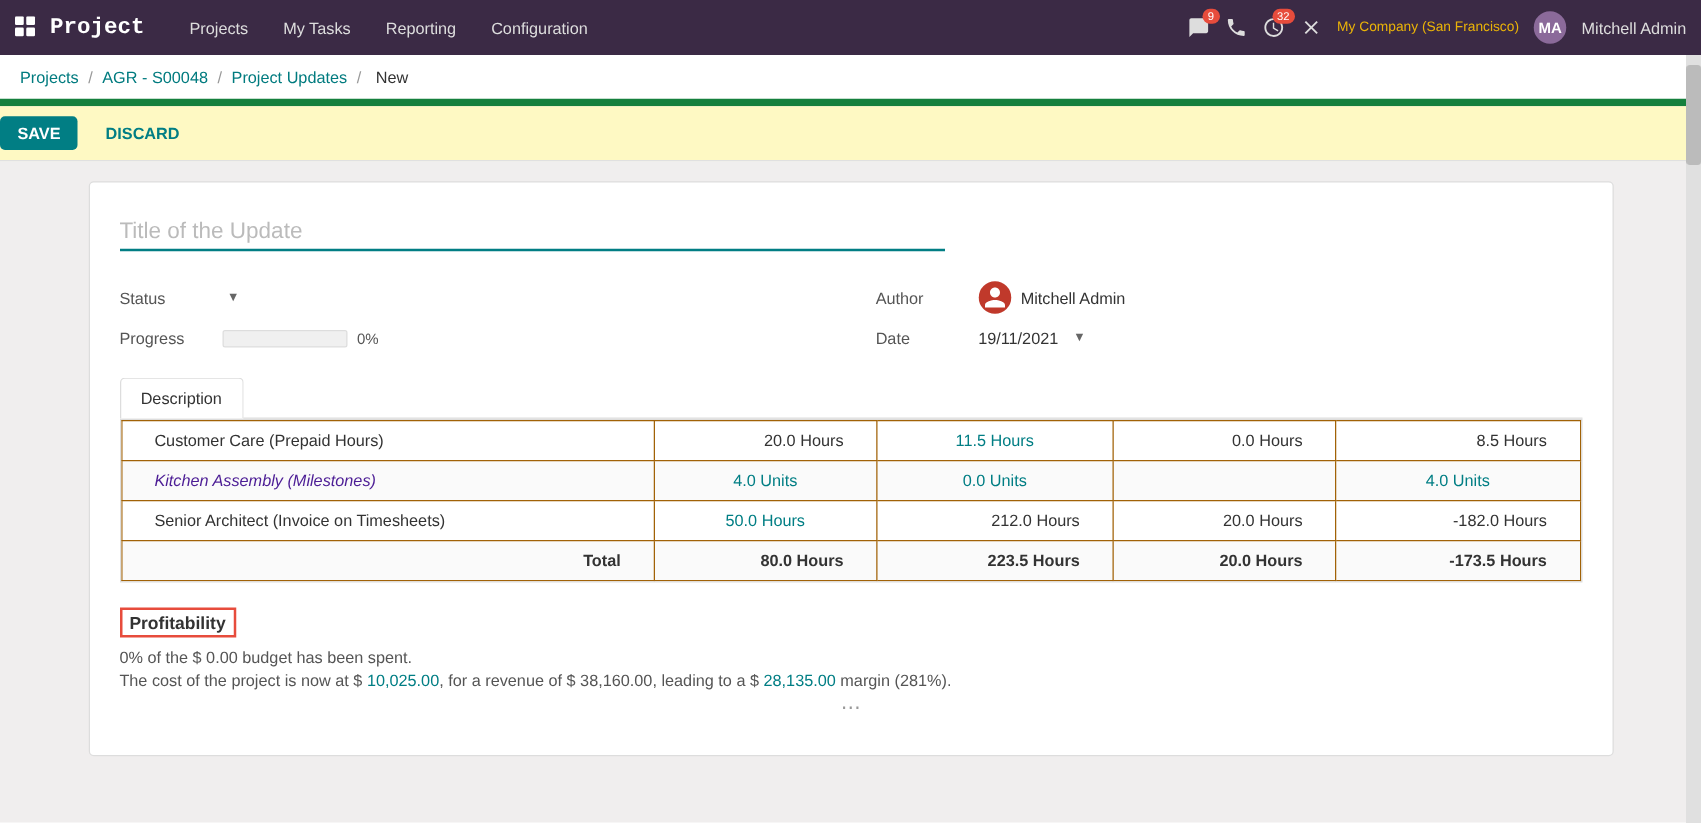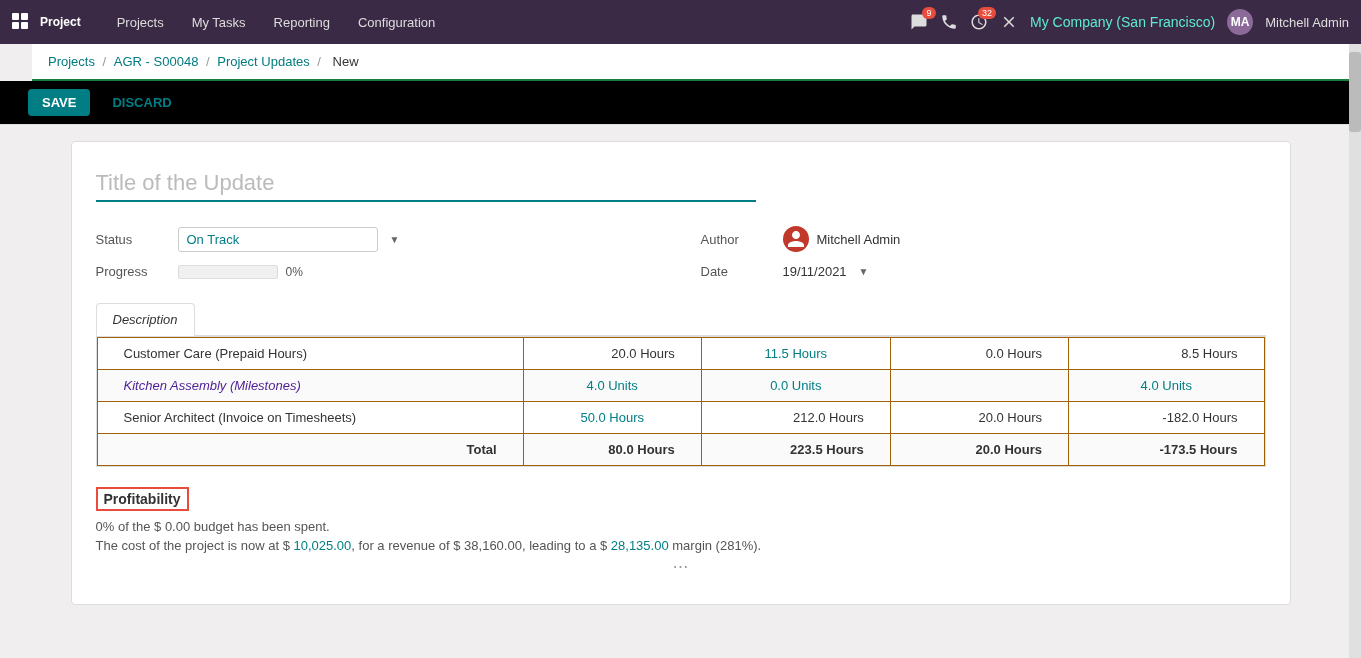--- a/index.html
+++ b/index.html
@@ -15,24 +15,25 @@
       padding: 0 12px;
       gap: 0;
     }
     .top-nav .app-icon {
       margin-right: 10px;
       display: flex;
       align-items: center;
       cursor: pointer;
     }
     .top-nav .app-title {
-      font-size: 12px;
+      font-size: 18px;
       font-weight: bold;
       margin-right: 24px;
       color: #fff;
+      font-family: Liberation Mono, monospace;
     }
     .top-nav .nav-links {
       display: flex;
       gap: 4px;
       flex: 1;
     }
     .top-nav .nav-link {
       color: #ddd;
       padding: 6px 12px;
       cursor: pointer;
@@ -57,52 +58,51 @@
       top: -6px;
       right: -8px;
       background: #e74c3c;
       color: #fff;
       font-size: 9px;
       border-radius: 8px;
       padding: 1px 4px;
       min-width: 14px;
       text-align: center;
     }
-    .top-nav .company-name { color: #5eead4; font-size: 14px; }
+    .top-nav .company-name { color: #eab308; font-size: 11px; }
     .top-nav .user-avatar {
       width: 26px;
       height: 26px;
       border-radius: 50%;
       background: #8b6a9a;
       display: flex;
       align-items: center;
       justify-content: center;
       color: #fff;
       font-size: 12px;
       font-weight: bold;
     }
     .top-nav .user-name { color: #ddd; font-size: 13px; }
 
     
     .breadcrumb {
       background: #fff;
       padding: 10px 16px;
       font-size: 13px;
       color: #666;
-      border-bottom: 2px solid #15803d;
-      margin-left: 32px;
+      border-bottom: 6px solid #15803d;
     }
     .breadcrumb a { color: #007b7f; text-decoration: none; cursor: pointer; }
     .breadcrumb span { color: #999; margin: 0 4px; }
     .breadcrumb .current { color: #333; }
 
     
     .action-bar {
-      background: #000000;
-      padding: 8px 28px;
+      background: #fef9c3;
+      padding: 8px 0;
       display: flex;
       gap: 8px;
       border-bottom: 1px solid #e0e0e0;
     }
     .btn-save {
       background: #017e84;
       color: #fff;
       border: none;
       padding: 6px 14px;
       border-radius: 4px;
@@ -132,21 +132,21 @@
       border: 1px solid #ddd;
       border-radius: 4px;
       padding: 24px;
       max-width: 1220px;
       margin: 0 auto;
     }
 
     
     .title-input {
       width: 660px;
-      font-size: 22px;
+      font-size: 18px;
       color: #3b82f6;
       border: none;
       border-bottom: 2px solid #017e84;
       outline: none;
       padding: 4px 0;
       margin-bottom: 24px;
       font-weight: normal;
     }
     .title-input::placeholder { color: #bbb; }
 
@@ -230,21 +230,20 @@
     .tab {
       padding: 8px 16px;
       cursor: pointer;
       font-size: 13px;
       border: 1px solid #ddd;
       border-bottom: none;
       border-radius: 4px 4px 0 0;
       background: #fff;
       margin-right: 2px;
       color: #333;
-      font-style: italic;
     }
     .tab.active {
       background: #fff;
       border-bottom: 1px solid #fff;
       margin-bottom: -1px;
       color: #333;
     }
 
     
     .description-table {
@@ -392,21 +391,20 @@
 
     
     <input class="title-input" type="text" placeholder="Title of the Update" style="">
 
     
     <div class="fields-grid">
 
       <div class="field-row">
         <span class="field-label">Status</span>
         <div class="field-value">
-          <select class="status-select"><option style="color:#017e84">On Track</option></select>
           <span class="chevron-down">▼</span>
         </div>
       </div>
 
       <div class="field-row">
         <span class="field-label">Author</span>
         <div class="field-value author-row">
           <div class="author-avatar">
             <svg width="20" height="20" viewBox="0 0 24 24" fill="white">
                 <path d="M12 12c2.7 0 4.8-2.1 4.8-4.8S14.7 2.4 12 2.4 7.2 4.5 7.2 7.2 9.3 12 12 12zm0 2.4c-3.2 0-9.6 1.6-9.6 4.8v2.4h19.2v-2.4c0-3.2-6.4-4.8-9.6-4.8z"></path>

